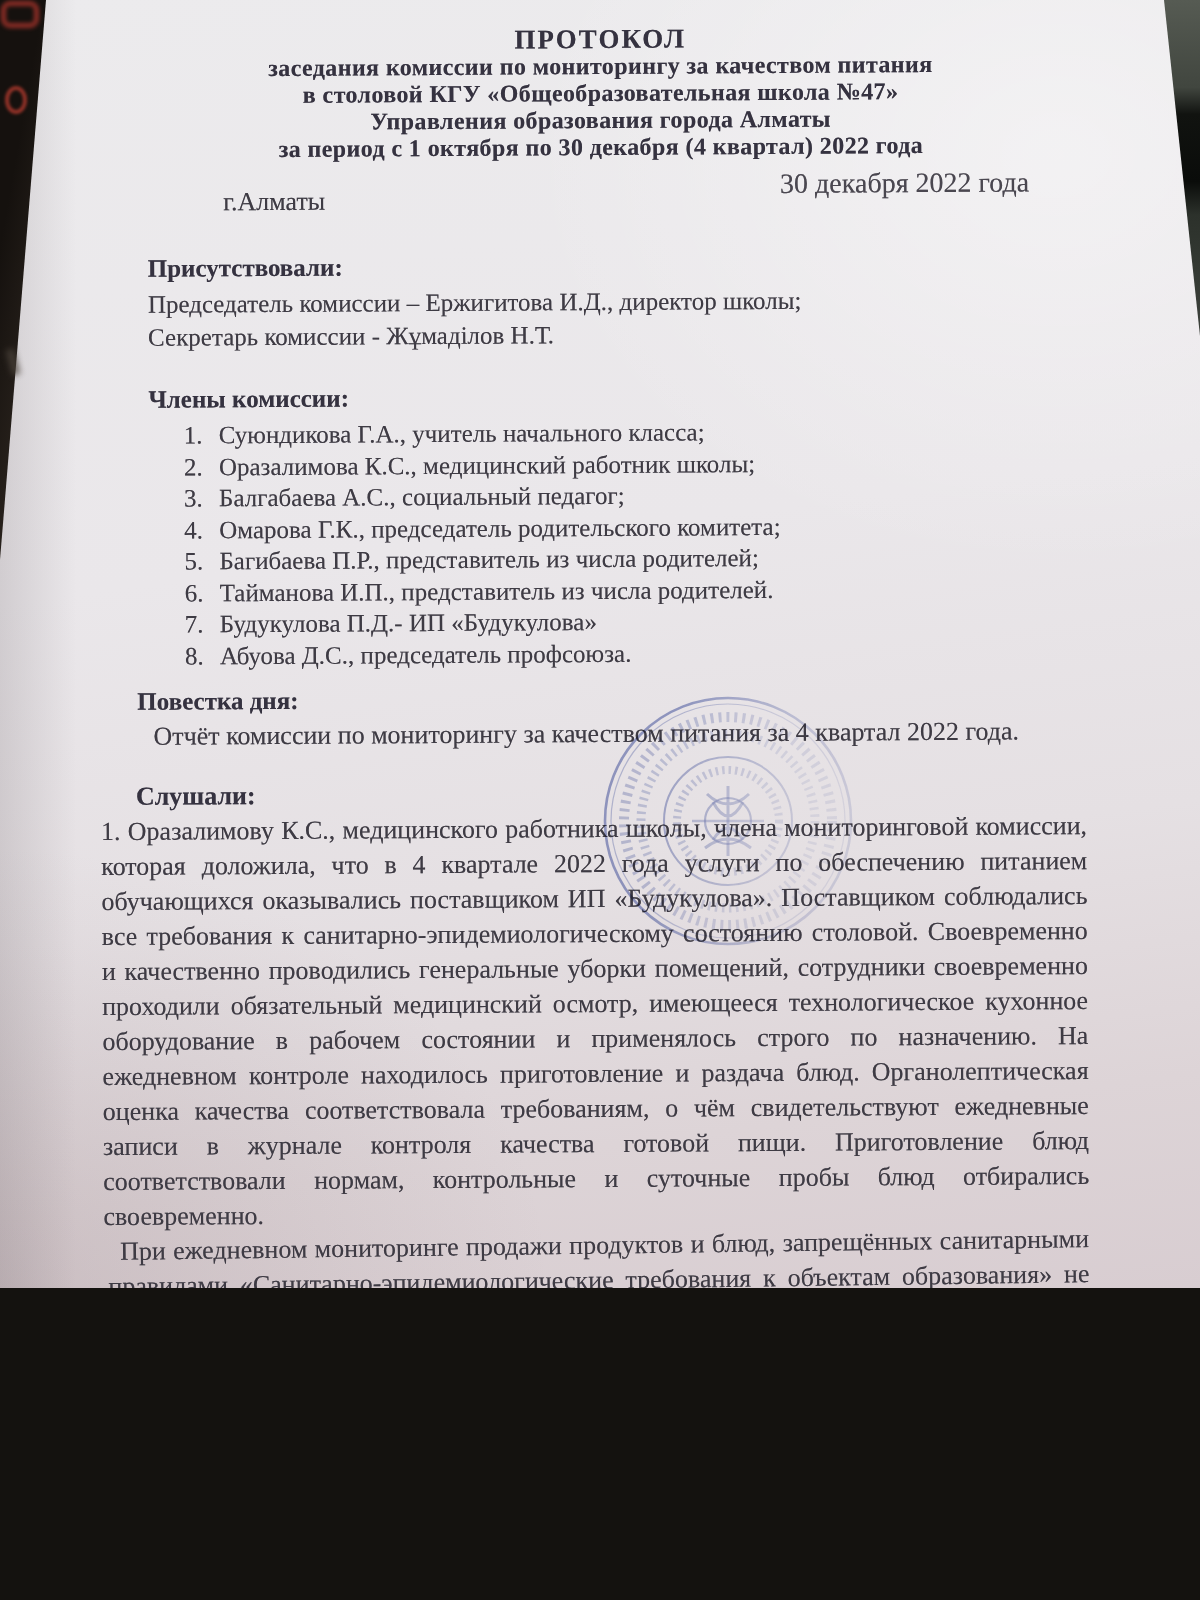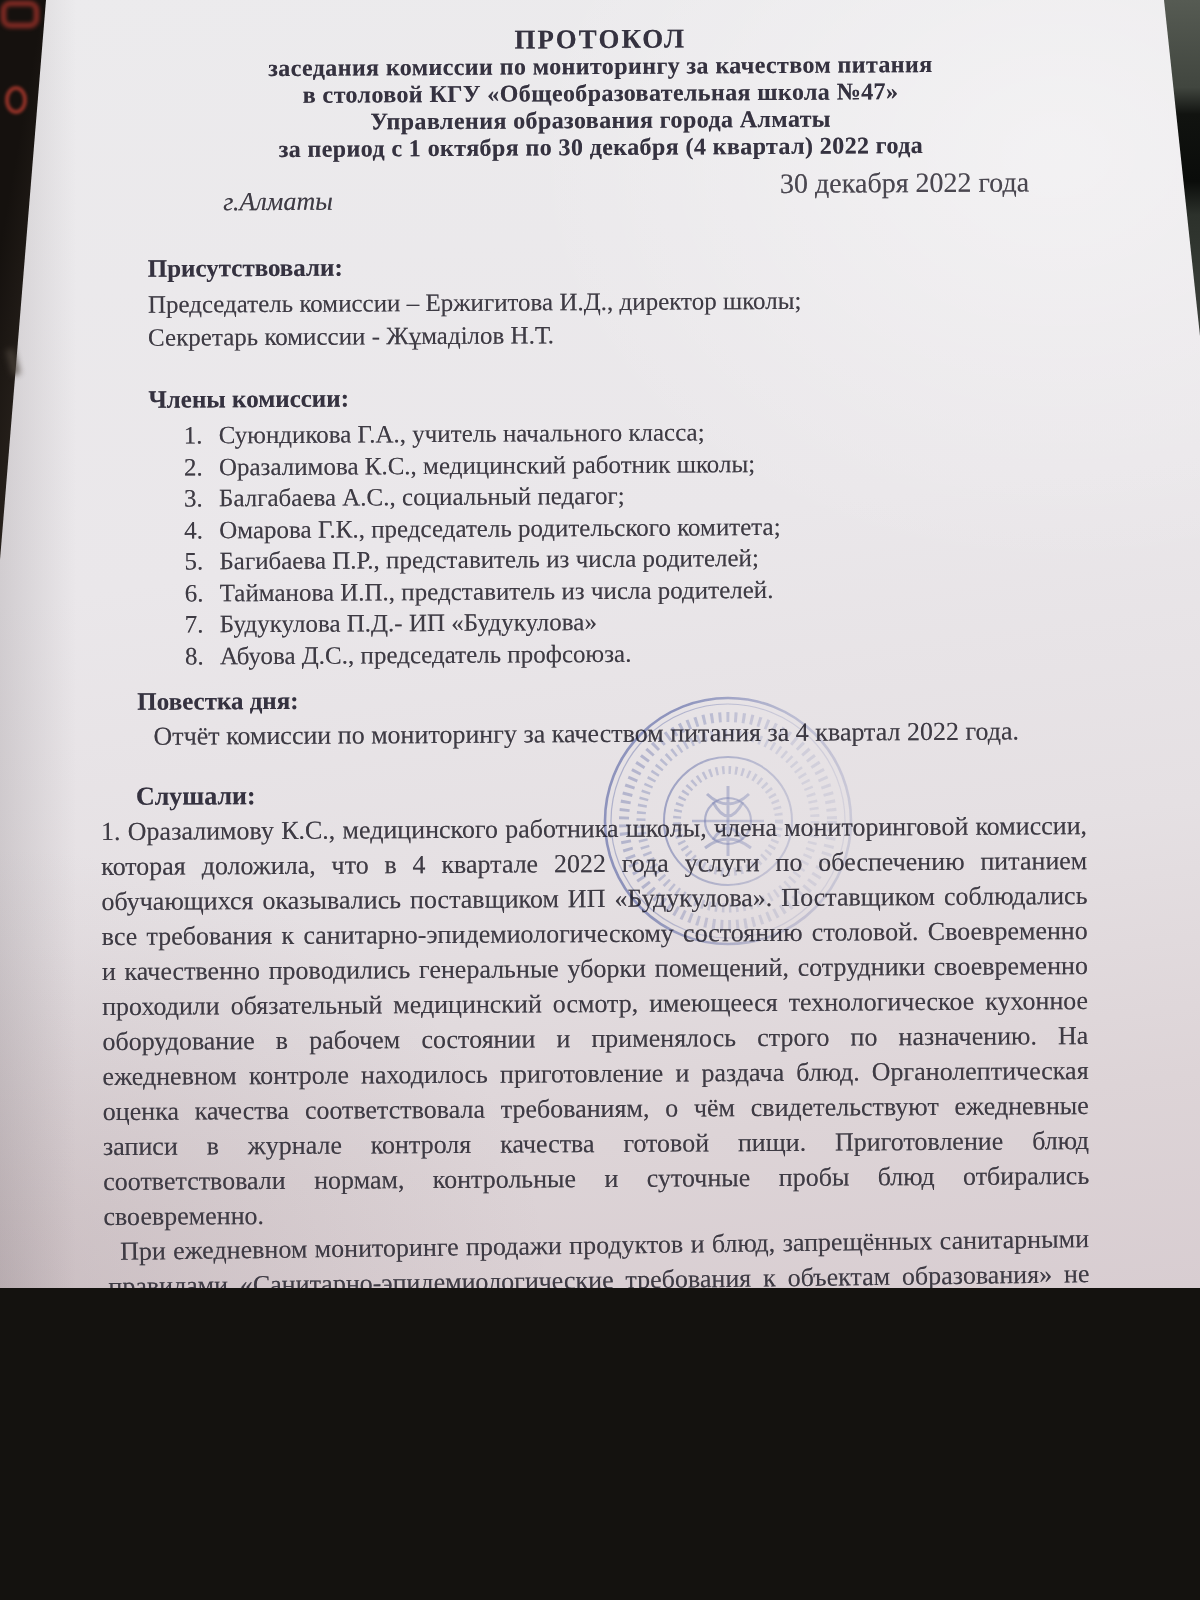--- a/index.html
+++ b/index.html
@@ -28,21 +28,21 @@
   .content{position:absolute;left:0;top:0;width:1200px;z-index:2;
     transform:rotate(-0.35deg);transform-origin:600px 0;
     font-family:"Liberation Serif","DejaVu Serif",serif;
     color:#3e3b44;text-shadow:0 0 0.5px rgba(62,59,68,0.55);}
 
   .title-block{margin:26px 125px 0 125px;text-align:center;font-weight:bold;color:#353240;}
   .title-line{font-size:24px;line-height:27px;letter-spacing:0.4px;}
   .title-line.main{font-size:27px;letter-spacing:2px;}
 
   .meta-row{display:flex;justify-content:space-between;align-items:flex-start;margin:8px 172px 0 222px;}
-  .city{font-size:26px;margin-top:16px;font-style:italic;}
+  .city{font-size:26px;margin-top:16px;}
   .date{font-size:28px;color:#4a4750;}
 
   .attendees{margin:34px 120px 0 146px;font-size:25px;line-height:33px;}
   .sec-heading{font-weight:bold;color:#353240;}
   .attendees .sec-heading{font-size:25px;margin-bottom:3px;}
 
   .members{margin:32px 110px 0 146px;font-size:25px;}
   ol.member-list{margin:6px 0 0 0;padding-left:60px;line-height:31.5px;}
   ol.member-list li{padding-left:10px;}
 

